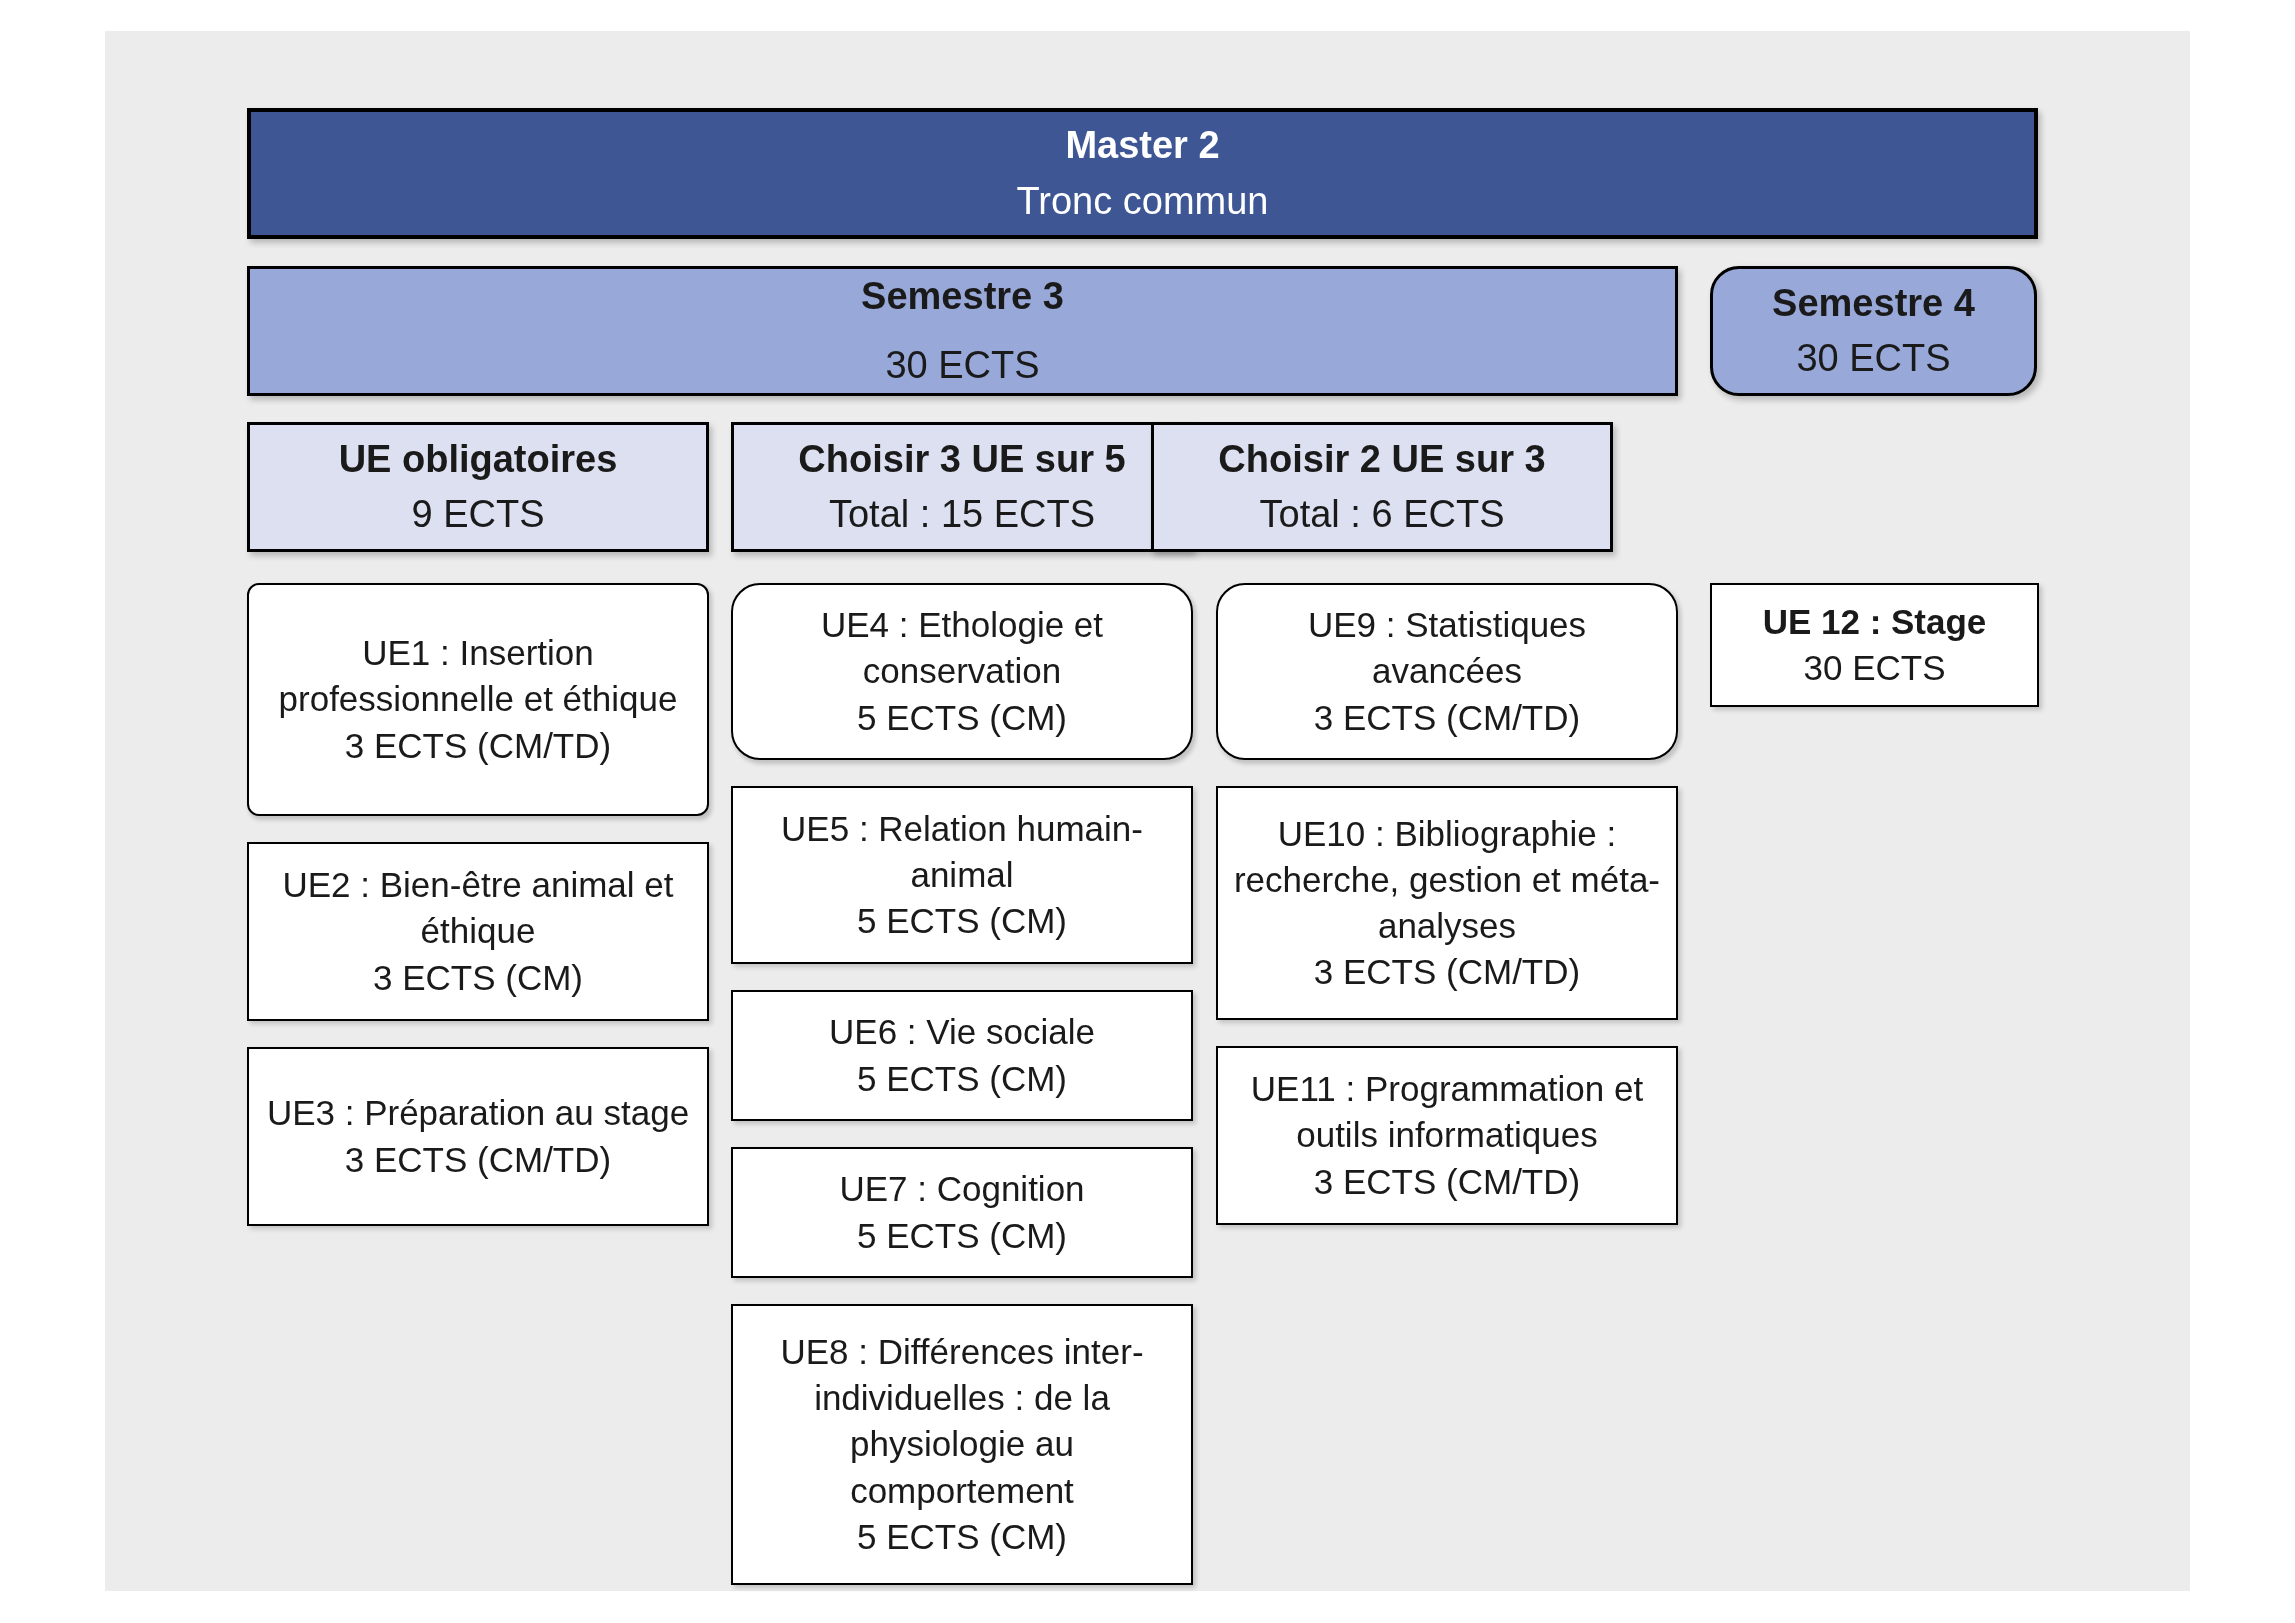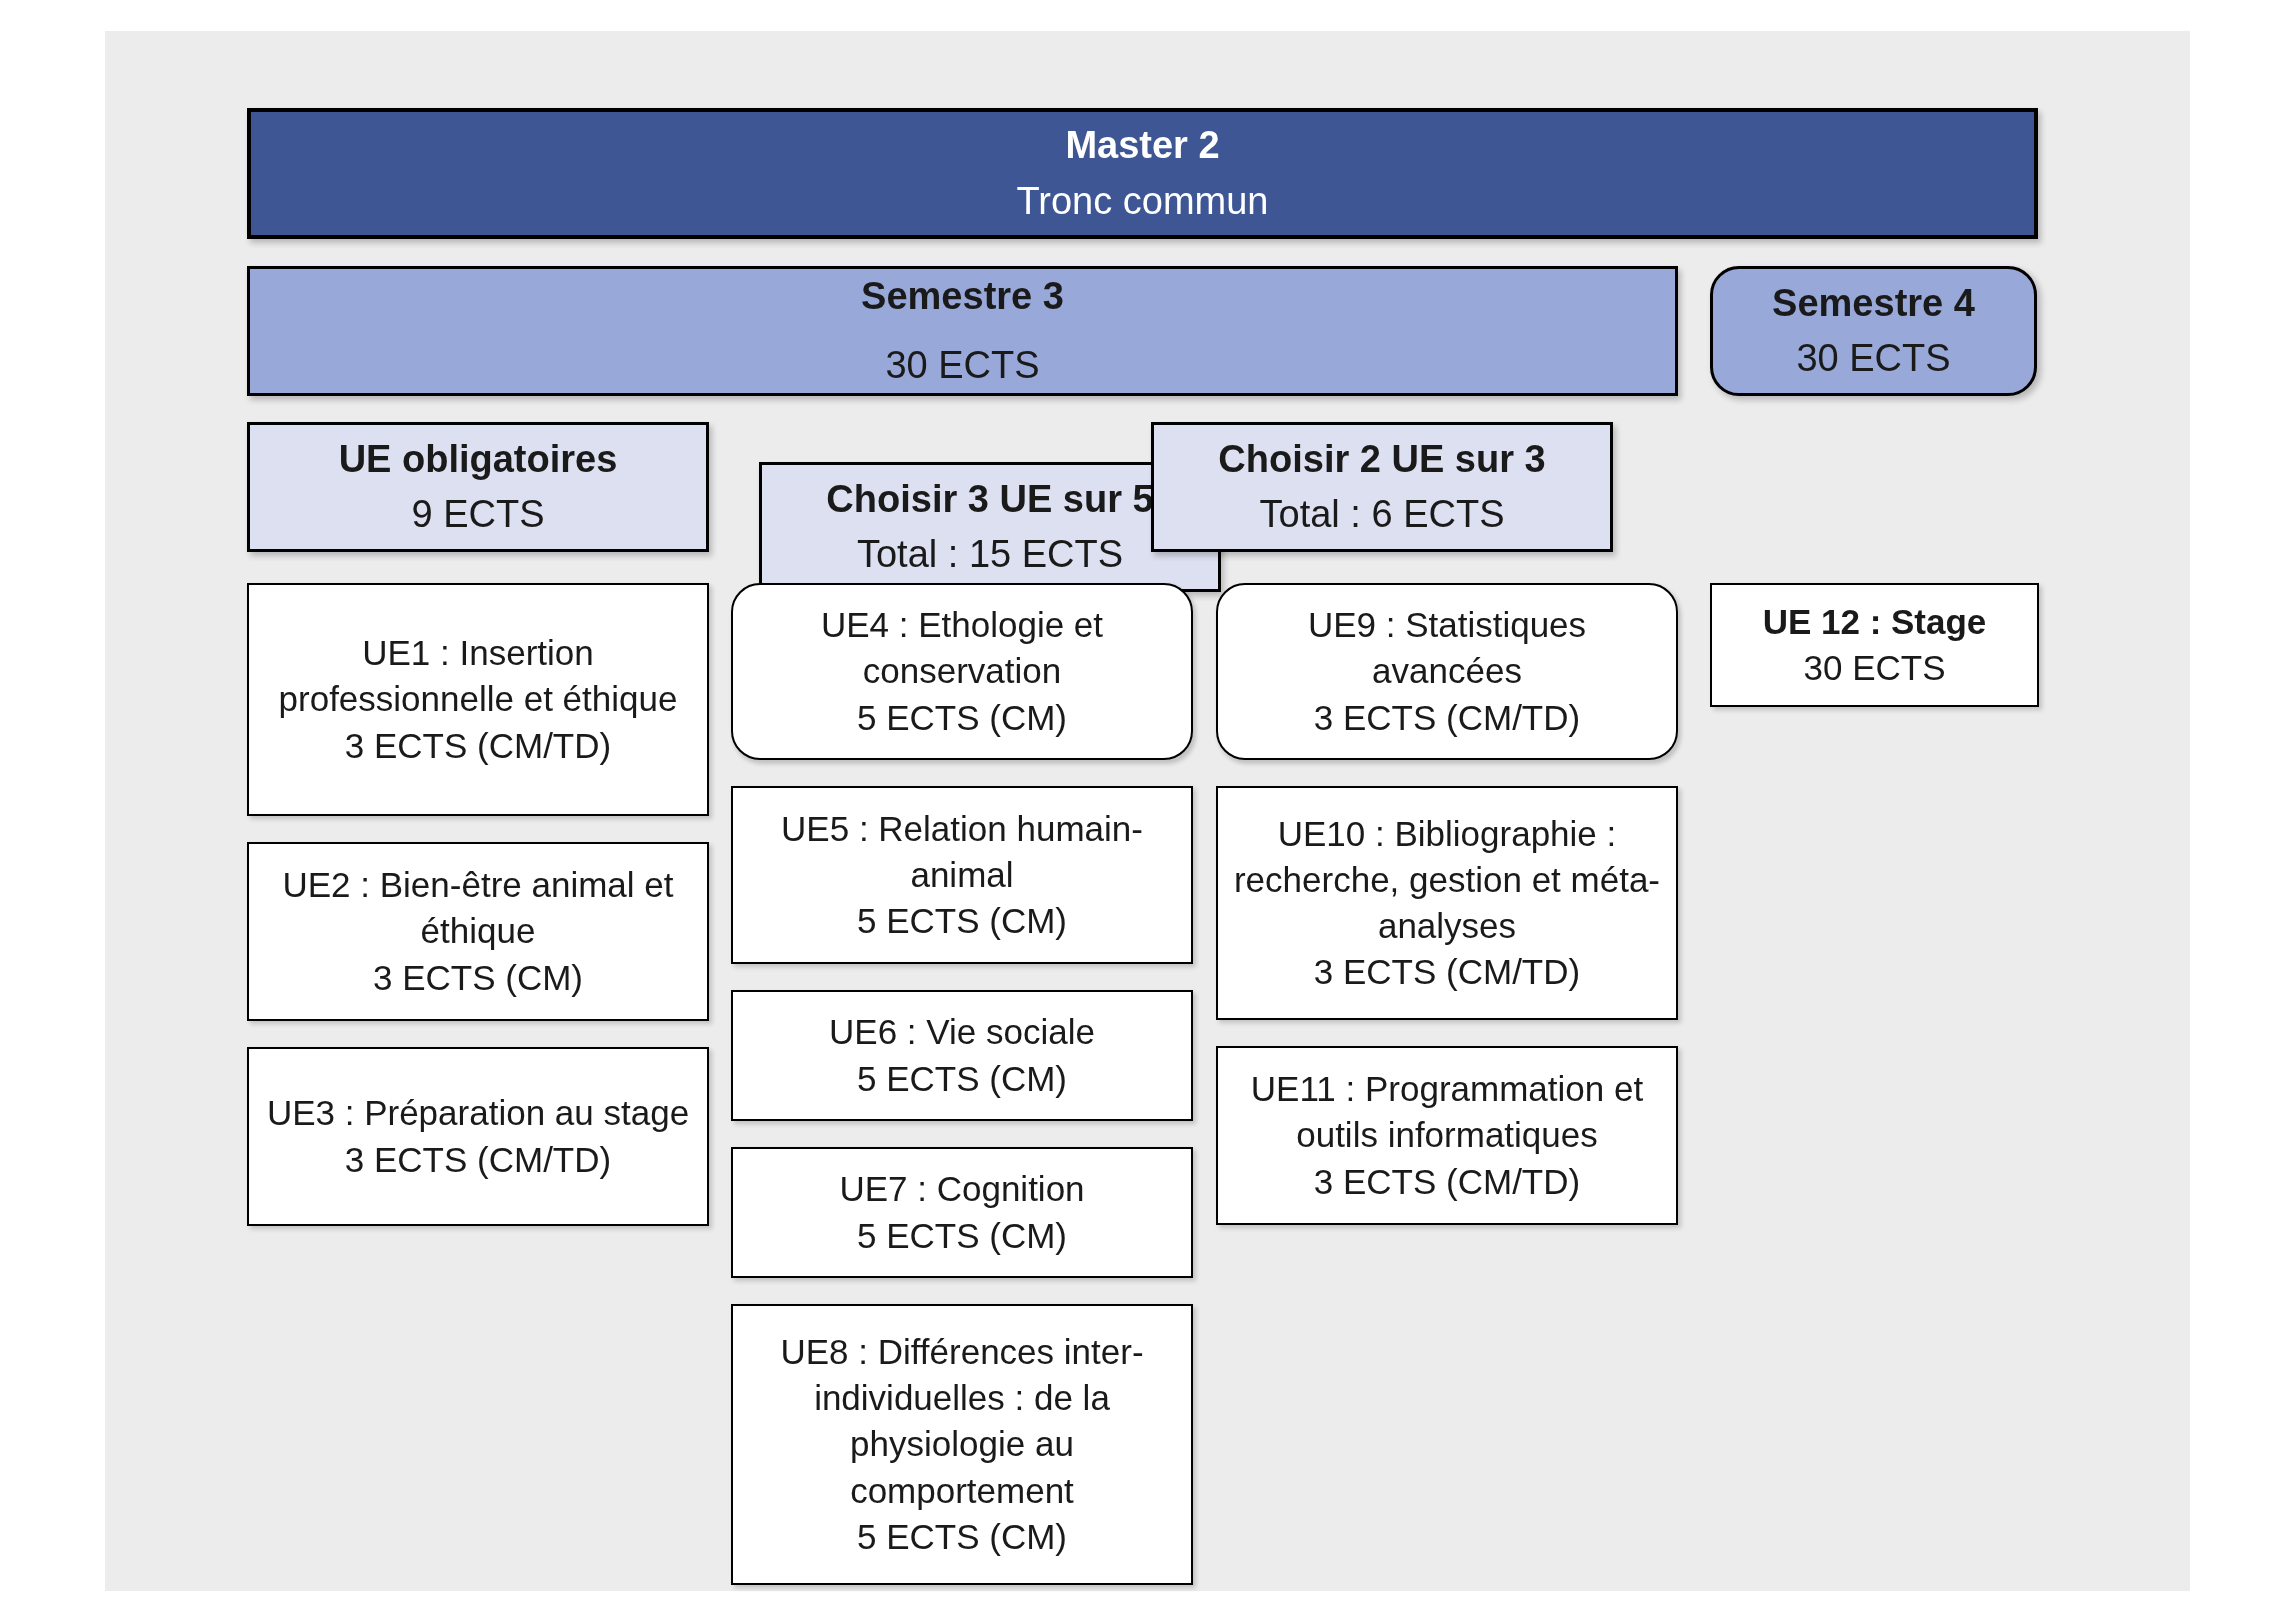--- a/index.html
+++ b/index.html
@@ -58,38 +58,38 @@
   .sem4 { left: 1605px; top: 235px; width: 327px;  height: 130px; border-radius: 29px; }
 
   
   .category {
     background: var(--category-bg);
     border-width: 3.9px;
     top: 391px; width: 462px; height: 130px;
     font-size: 38px; line-height: 1.45;
   }
   .cat1 { left: 142px; }
-  .cat2 { left: 654px; margin-top: 40px; }
+  .cat2 { left: 626px; }
   .cat3 { left: 1046px; }
 
   
   .col { position: absolute; top: 552px; }
   .col1 { left: 142px;  width: 462px; }
   .col2 { left: 626px;  width: 462px; }
   .col3 { left: 1111px; width: 462px; }
   .col4 { left: 1605px; width: 329px; }
   .course {
     position: relative;
     width: 100%;
     margin-bottom: 26px;
     padding: 9.2px 15.7px;
     font-size: 35px; line-height: 1.32;
     box-shadow: 2.6px 3.3px 4.6px rgba(0,0,0,0.18);
   }
-  .h356 { min-height: 233px; }
+  .h356 { min-height: 233px; border-radius: 12px; }
   .h274 { min-height: 179px; }
   .h270 { min-height: 177px; border-radius: 29px; }
   .h272 { min-height: 178px; }
   .h200 { min-height: 131px; align-items: center; }
   .h430 { min-height: 281px; }
   .h358 { min-height: 234px; }
   .h190 { min-height: 124px; }
 </style>
 </head>
 <body style="background: rgb(255, 255, 255);">

